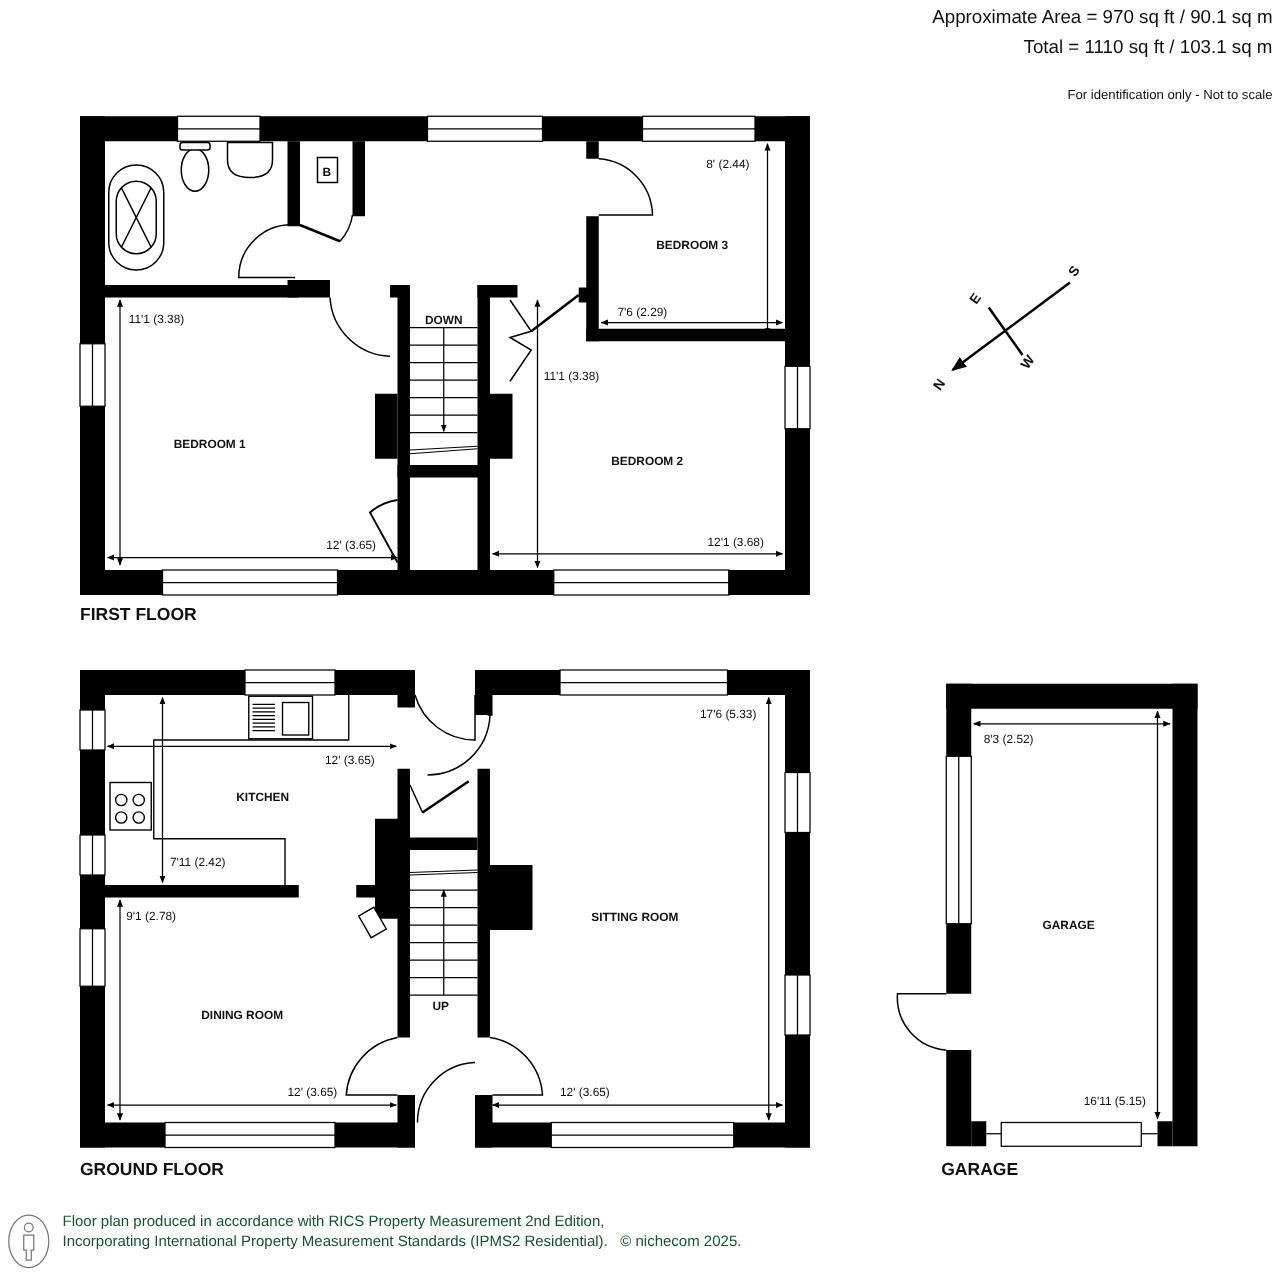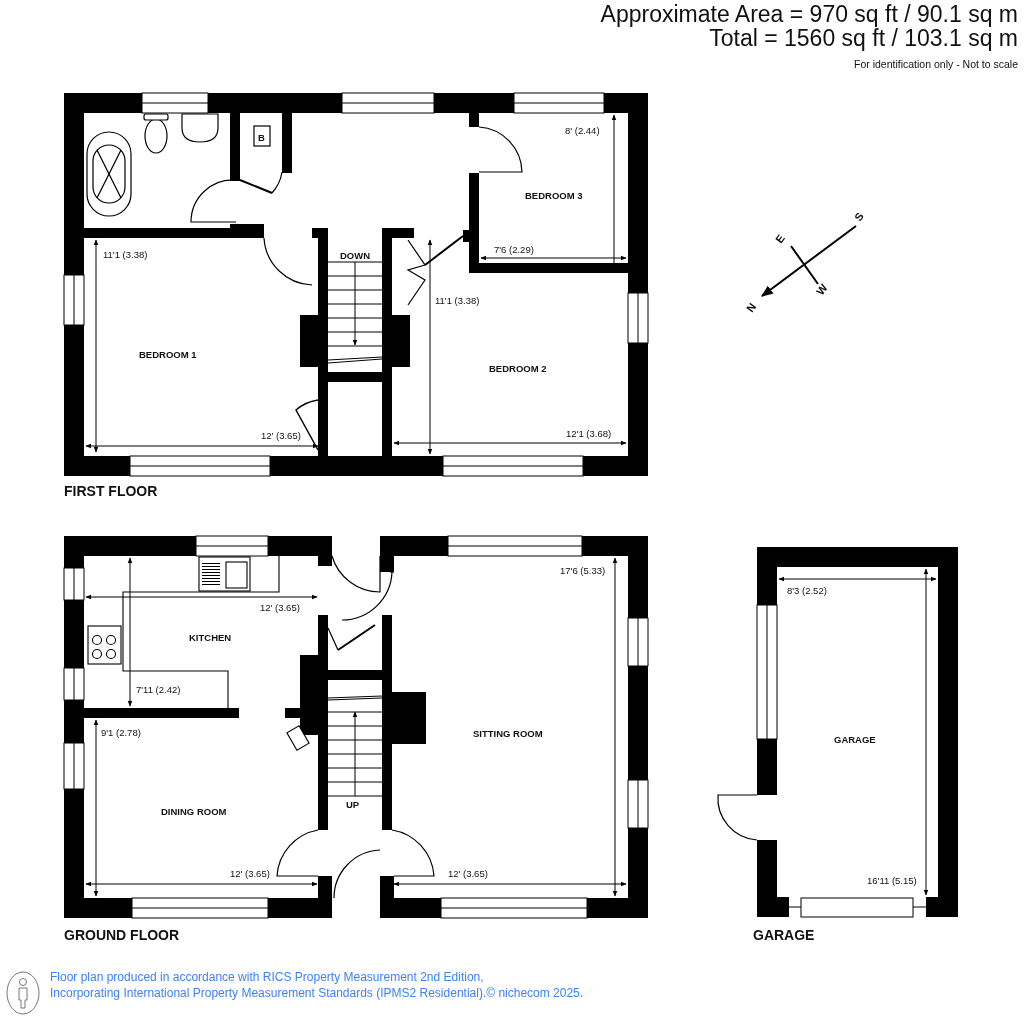--- a/index.html
+++ b/index.html
@@ -1,34 +1,34 @@
 <!DOCTYPE html>
 <html><head>
 <meta charset="utf-8">
 <style>
   html, body { margin: 0; padding: 0; background: #ffffff; }
   body { width: 1024px; height: 1018px; position: relative; overflow: hidden; font-family: "Liberation Sans", sans-serif; color: #000; }
   .area-block { position: absolute; right: 6px; top: 2px; text-align: right; }
-  .area-line { font-size: 23px; line-height: 24px; color: #111; white-space: nowrap; }
-  .area-note { font-size: 10.5px; line-height: 16px; color: #111; margin-top: 6px; }
+  .area-line { font-size: 15px; line-height: 24px; color: #111; white-space: nowrap; }
+  .area-note { font-size: 10.5px; line-height: 16px; color: #111; margin-top: 18px; }
   svg.plan { position: absolute; left: 0; top: 0; }
   .room-label { font-family: "Liberation Sans", sans-serif; font-weight: bold; font-size: 9.5px; fill: #111; }
   .dim { font-family: "Liberation Sans", sans-serif; font-size: 9.5px; fill: #111; }
   .floor-title { font-family: "Liberation Sans", sans-serif; font-weight: bold; font-size: 14px; fill: #111; }
-  .footer { position: absolute; left: 50px; top: 970px; font-size: 12px; line-height: 15.5px; color: #3b82f6; }
-  .footer .copy { }
+  .footer { position: absolute; left: 50px; top: 970px; font-size: 12px; line-height: 15.5px; color: #14532d; }
+  .footer .copy { margin-left: 10px; }
   .person-icon { position: absolute; left: 4px; top: 970px; width: 38px; height: 46px; }
   .compass-text { font-family: "Liberation Sans", sans-serif; font-weight: bold; font-size: 11px; fill: #111; }
 </style>
 </head>
 <body>
 
 <div class="area-block">
   <div class="area-line">Approximate Area = 970 sq ft / 90.1 sq m</div>
-  <div class="area-line">Total = 1560 sq ft / 103.1 sq m</div>
+  <div class="area-line">Total = 1110 sq ft / 103.1 sq m</div>
   <div class="area-note">For identification only - Not to scale</div>
 </div>
 
 <svg class="plan" width="1024" height="1018" viewBox="0 0 1024 1018">
   <defs>
     <marker id="ah" viewBox="0 0 10 10" refX="9" refY="5" markerWidth="6" markerHeight="6" orient="auto-start-reverse">
       <path d="M0,1 L10,5 L0,9 z" fill="#000"></path>
     </marker>
   </defs>
 

